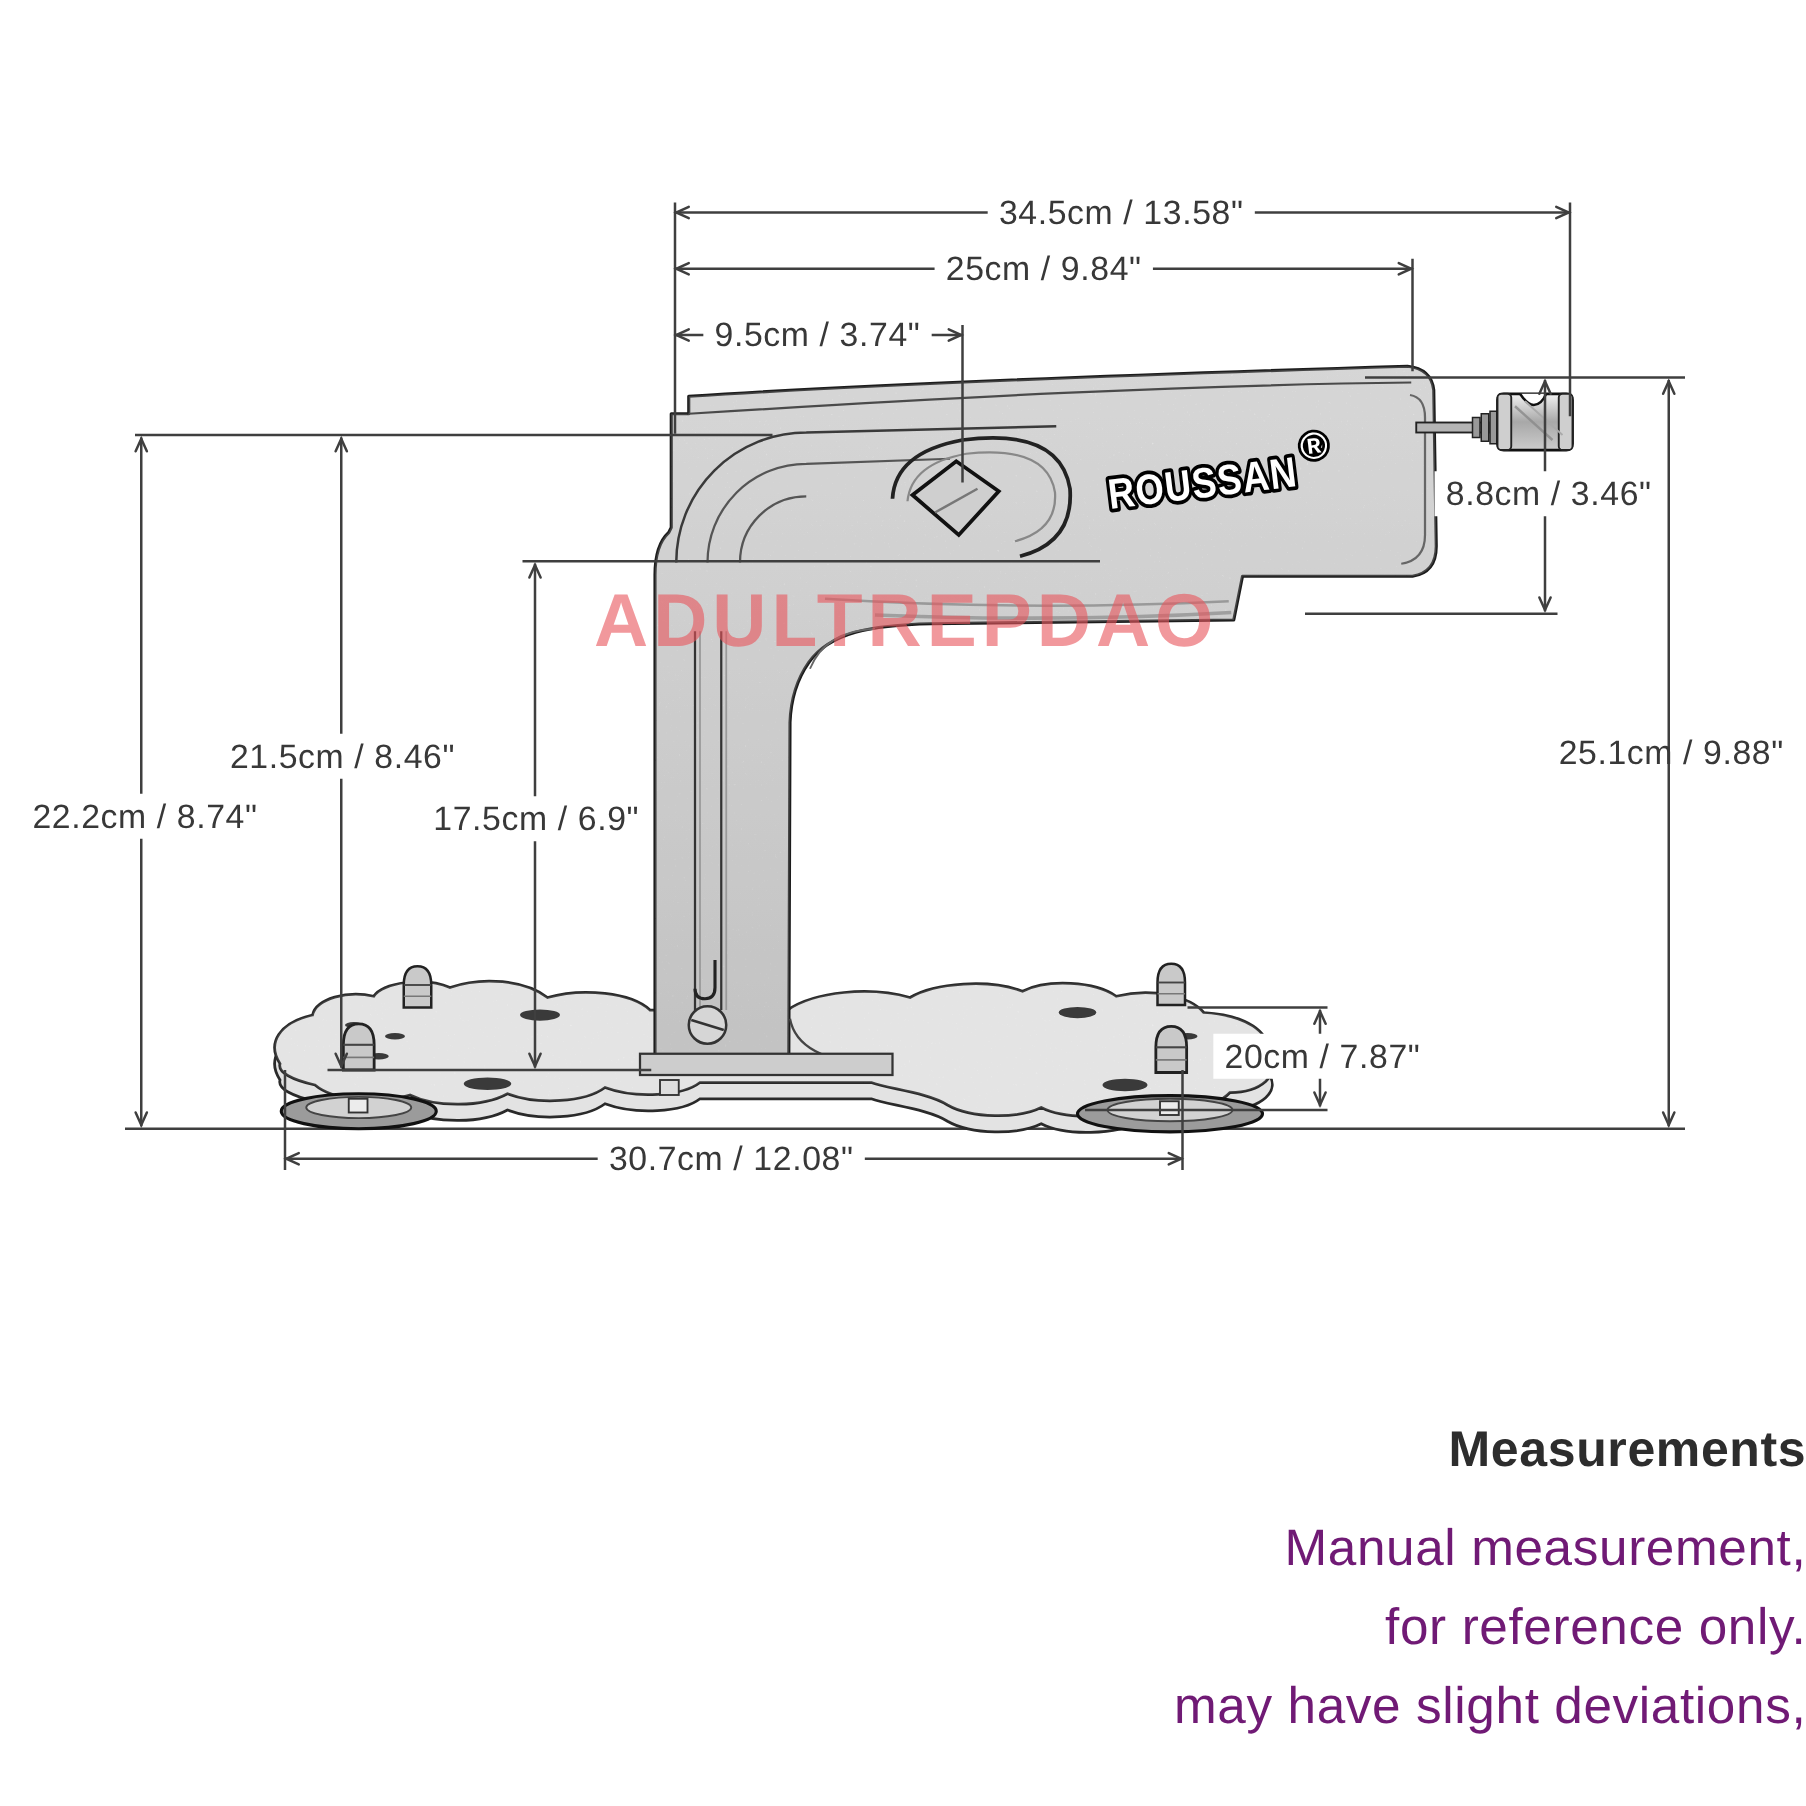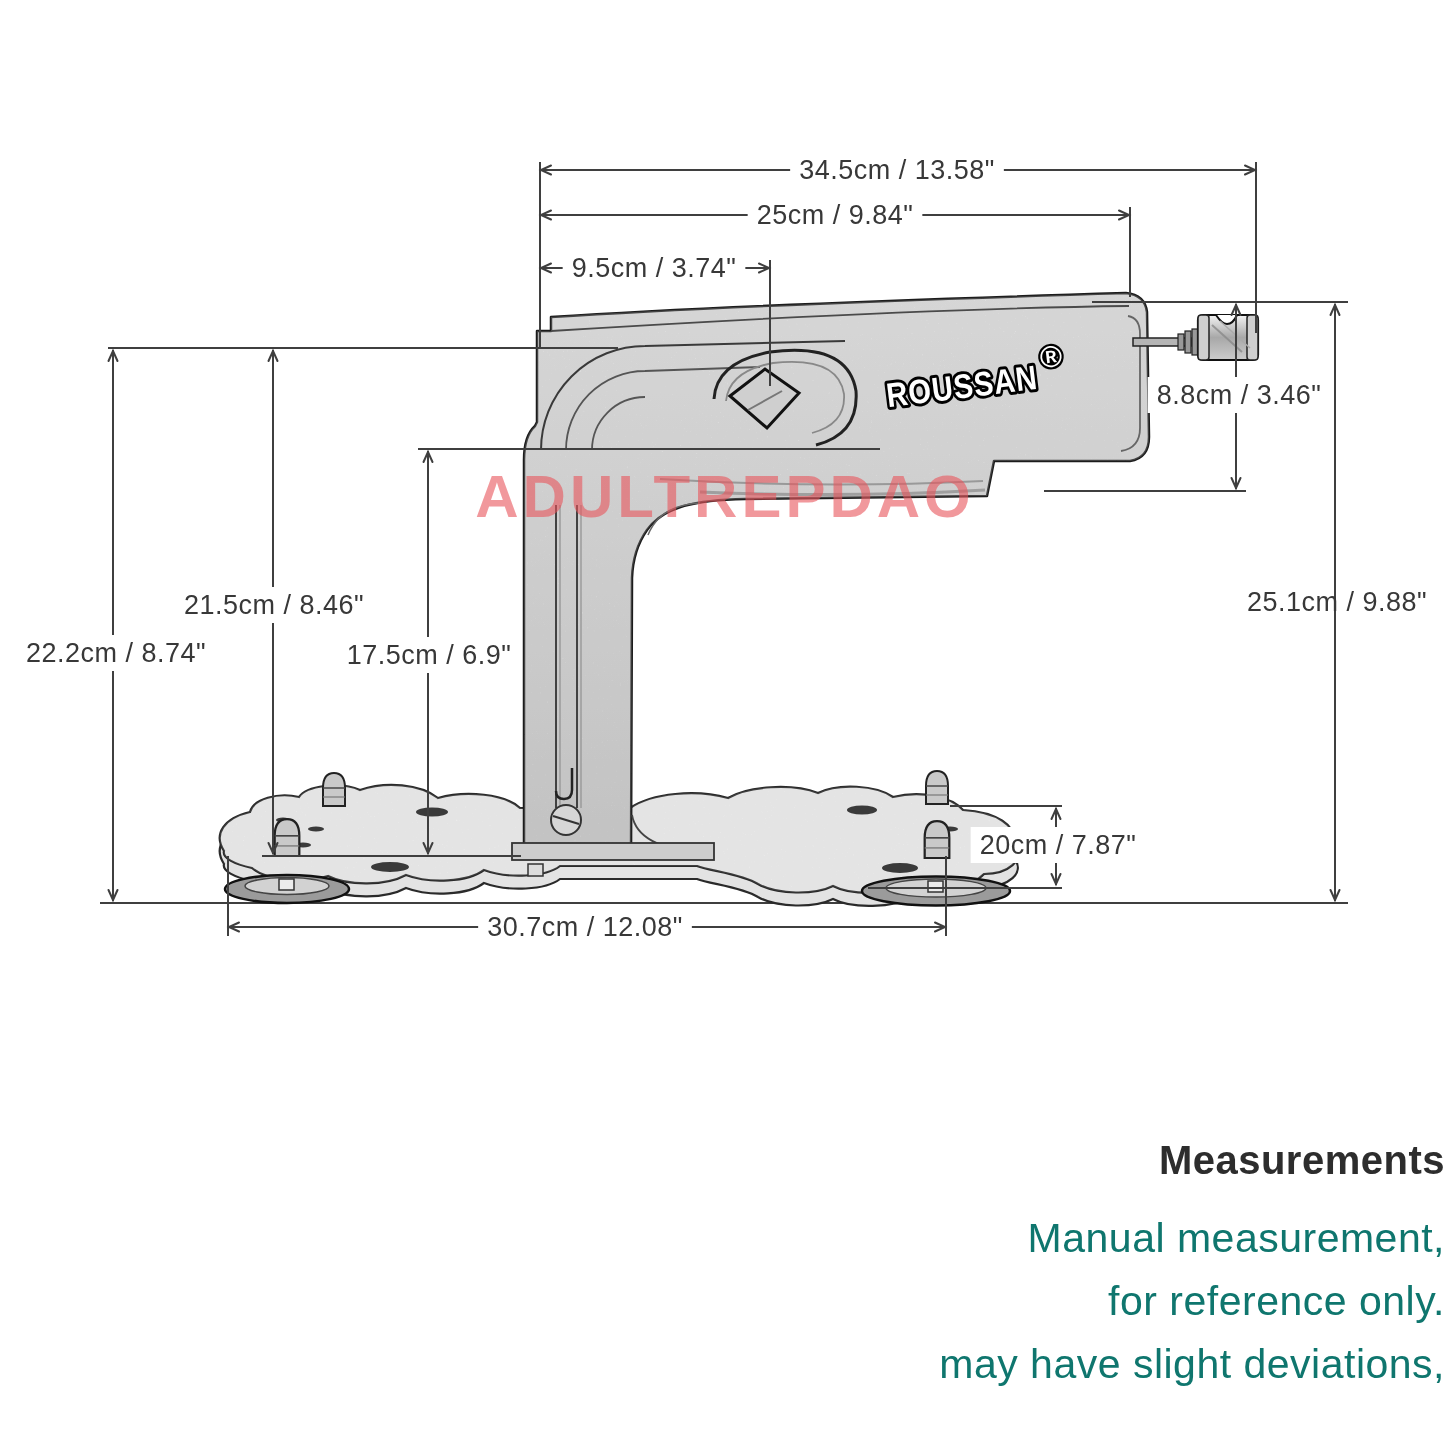--- a/index.html
+++ b/index.html
@@ -9,21 +9,21 @@
   }
   #diagram{position:absolute;left:0;top:0;}
   .dim-label{font-family:"Liberation Sans", sans-serif;}
   .footer{
     position:absolute;left:0;top:1098px;width:1445px;text-align:right;margin-top:40px;
   }
   .footer-title{
     font-size:40px;font-weight:800;color:#2d2d2d;letter-spacing:0.5px;margin-bottom:24px;
   }
   .footer-line{
-    font-size:41px;font-weight:400;color:#0f766e;line-height:63px;letter-spacing:0.5px;
+    font-size:41px;font-weight:400;color:#701a75;line-height:63px;letter-spacing:0.5px;
   }
 </style>
 </head>
 <body>
 
 <svg id="diagram" width="1445" height="1445" viewBox="0 0 1445 1445" xmlns="http://www.w3.org/2000/svg">
   <defs>
     <linearGradient id="bodyGrad" x1="0" y1="0" x2="0" y2="1">
       <stop offset="0" stop-color="#efefef"></stop>
       <stop offset="0.6" stop-color="#dedede"></stop>

